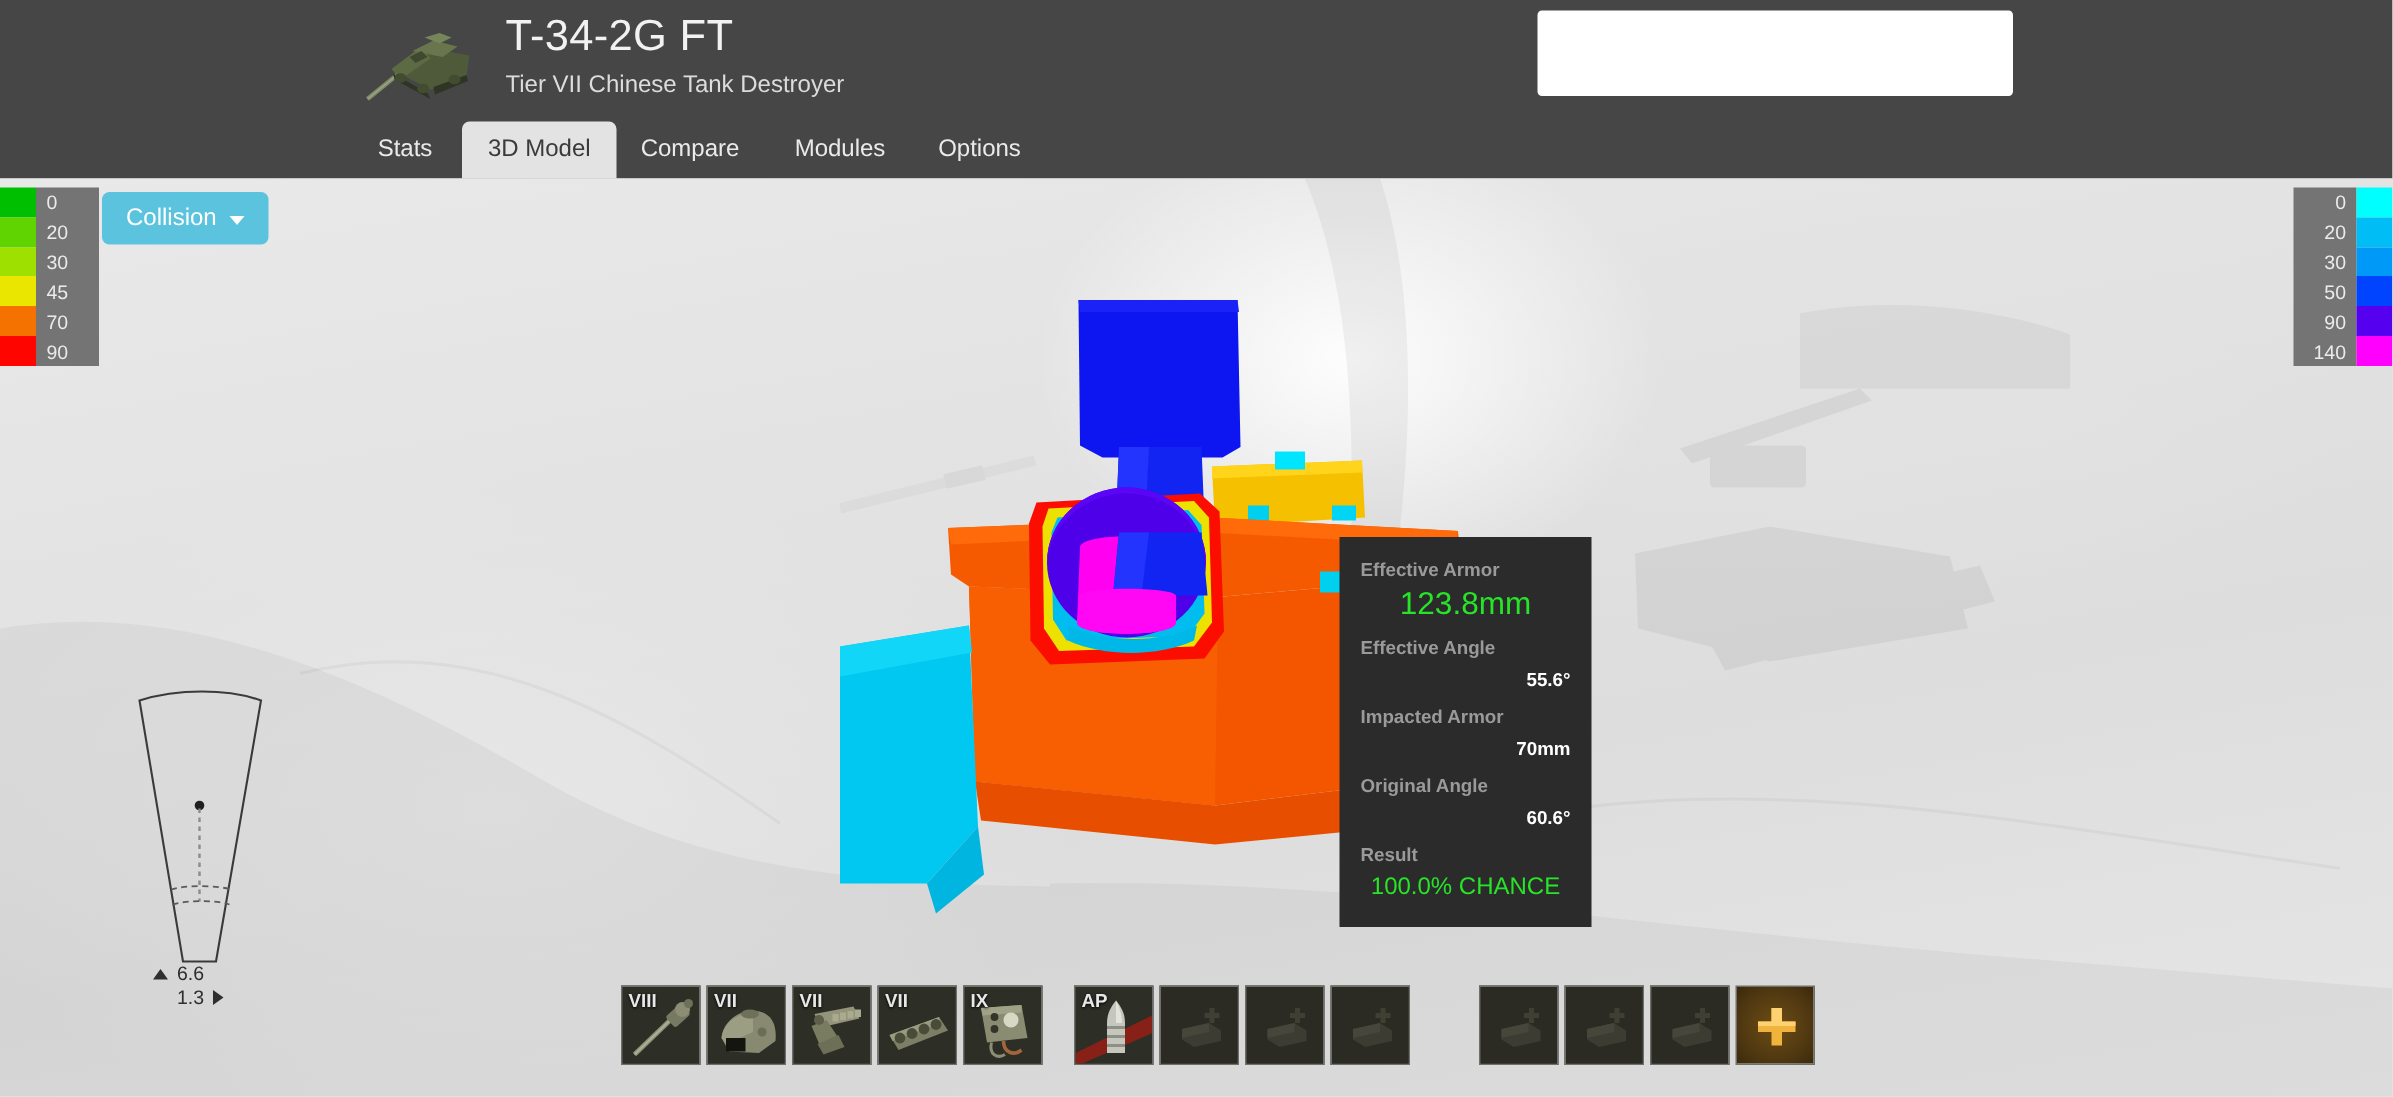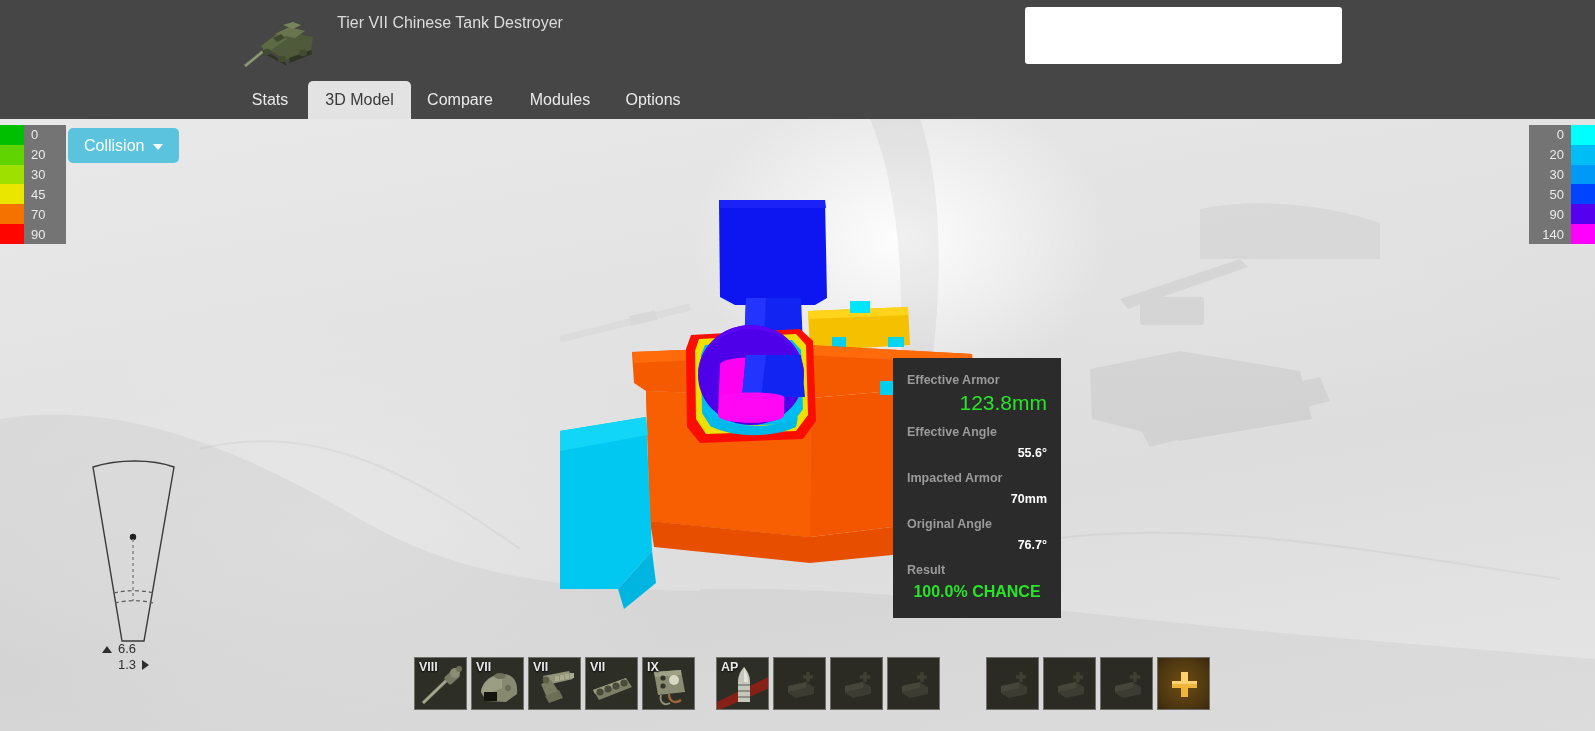--- a/index.html
+++ b/index.html
@@ -123,22 +123,22 @@
   
   #info-panel {
     position:absolute; left:893px; top:239px; width:168px;
     background:#2b2b2b; padding:15px 14px 16px 14px;
     font-size:12.5px;
   }
   .ip-label { color:#9a9a9a; font-weight:bold; font-size:12.5px; line-height:15px; }
   .ip-val   { color:#ffffff; font-weight:bold; text-align:right; font-size:12.5px;
               line-height:15px; margin-top:6px; }
   .ip-val.big   { color:#28e428; font-size:21px; font-weight:400; line-height:24px;
-                  text-align:right; margin-top:3px; }
-  .ip-val.green { color:#28e428; font-size:16px; font-weight:700; text-align:center;
+                  text-align:center; margin-top:3px; }
+  .ip-val.green { color:#28e428; font-size:16px; font-weight:400; text-align:center;
                   line-height:20px; margin-top:4px; }
   .ip-group { margin-bottom:10px; }
   .ip-group:last-child { margin-bottom:0; }
 
   
   #slotbar {
     position:absolute; left:0; top:534px; width:1595px; height:60px;
     display:flex; align-items:center;
   }
   .slot-group { display:flex; gap:4px; }
@@ -179,20 +179,21 @@
 
       <path d="M25 43 L48 56 L50 60 L26 47 Z" fill="#2f3524"></path>
       <path d="M52 52 L74 44 L75 48 L53 57 Z" fill="#2f3524"></path>
       <ellipse cx="30" cy="46" rx="4" ry="3.2" fill="#434b31"></ellipse>
       <ellipse cx="45" cy="53" rx="4" ry="3.2" fill="#434b31"></ellipse>
       <ellipse cx="66" cy="47" rx="4" ry="3.2" fill="#434b31"></ellipse>
     </svg>
   </div>
 
   <div id="title-block">
+    <div id="page-title">T-34-2G FT</div>
     <div id="page-subtitle">Tier VII Chinese Tank Destroyer</div>
   </div>
 
   <input id="searchbox" type="text" placeholder="" style="">
 
   <div id="navbar">
       <div class="tab" style="left: 240px; width: 60px;">Stats</div>
       <div class="tab active" style="left: 308px; width: 103px;">3D Model</div>
       <div class="tab" style="left: 412px; width: 96px;">Compare</div>
       <div class="tab" style="left: 516px; width: 88px;">Modules</div>
@@ -352,21 +353,21 @@
       <div class="ip-group">
         <div class="ip-label">Effective Angle</div>
         <div class="ip-val">55.6°</div>
       </div>
       <div class="ip-group">
         <div class="ip-label">Impacted Armor</div>
         <div class="ip-val">70mm</div>
       </div>
       <div class="ip-group">
         <div class="ip-label">Original Angle</div>
-        <div class="ip-val">76.7°</div>
+        <div class="ip-val">60.6°</div>
       </div>
       <div class="ip-group">
         <div class="ip-label">Result</div>
         <div class="ip-val green">100.0% CHANCE</div>
       </div>
     </div>
 
   <div id="slotbar">
     <div class="slot-group" id="grp-modules">
         <div class="slot">

